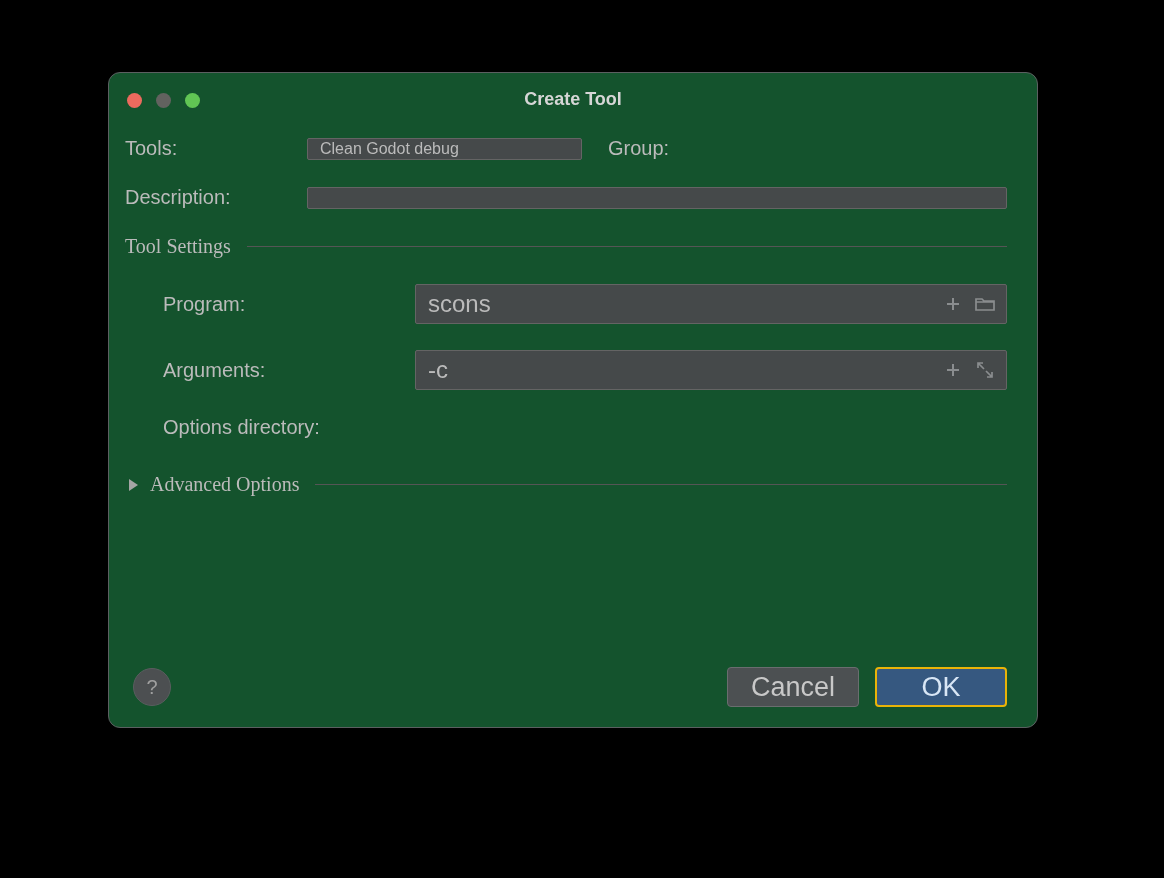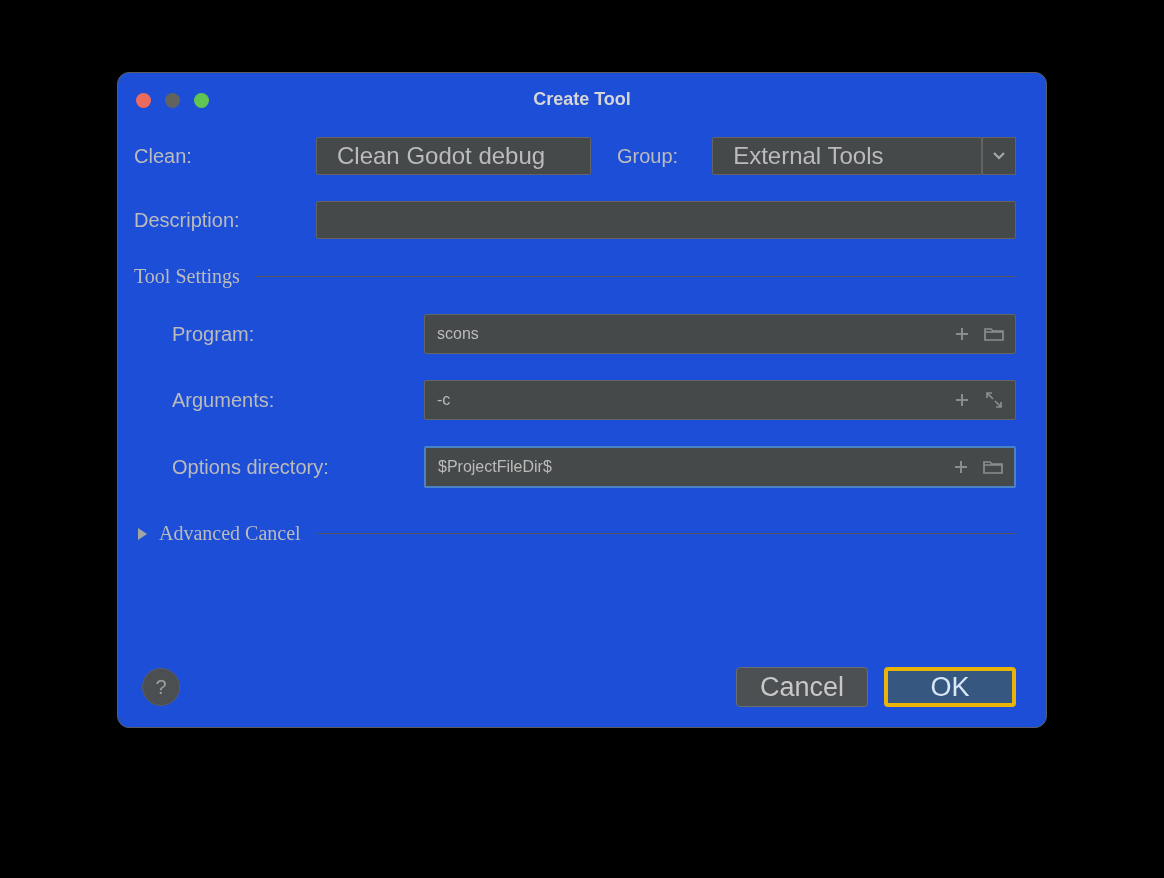--- a/index.html
+++ b/index.html
@@ -7,25 +7,25 @@
     padding: 0;
     width: 1164px;
     height: 878px;
     background: #000;
     font-family: -apple-system, "Helvetica Neue", Arial, sans-serif;
     -webkit-font-smoothing: antialiased;
   }
 
   .dialog {
     position: absolute;
-    left: 117px;
+    left: 108px;
     top: 72px;
     width: 930px;
     height: 656px;
-    background: #1d4ed8;
+    background: #14532d;
     border: 1px solid #5c5f61;
     border-radius: 12px;
     box-shadow: 0 20px 60px rgba(0,0,0,0.6);
     color: #bbbbbb;
     box-sizing: border-box;
   }
 
   .titlebar {
     position: relative;
     height: 36px;
@@ -66,23 +66,23 @@
 
   .label {
     font-size: 20px;
     color: #bbbbbb;
   }
 
   input.textfield, .select {
     background: #45494a;
     border: 1px solid #646464;
     color: #bbbbbb;
-    font-size: 24px;
-    height: 38px;
-    padding: 0 20px;
+    font-size: 16px;
+    height: 22px;
+    padding: 0 12px;
     box-sizing: border-box;
     border-radius: 2px;
     outline: none;
   }
 
   
   #row1 .label:first-child { width: 182px; }
   #name-input { width: 275px; }
   #row1 .group-label { margin-left: 26px; margin-right: 34px; }
 
@@ -161,21 +161,21 @@
   .field-with-icons.focused {
     border: 2px solid #4a84c4;
     height: 42px;
   }
   .field-with-icons input {
     flex: 1;
     background: transparent;
     border: none;
     outline: none;
     color: #bbbbbb;
-    font-size: 16px;
+    font-size: 24px;
     padding: 0 12px;
     height: 100%;
   }
   .field-icons {
     display: flex;
     align-items: center;
     gap: 10px;
     padding-right: 10px;
     color: #8a8d8f;
   }
@@ -224,52 +224,44 @@
     cursor: pointer;
     box-sizing: border-box;
   }
   .btn.cancel {
     background: #4c5052;
     border: 1px solid #6a6d6f;
     color: #c8c8c8;
   }
   .btn.ok {
     background: #365880;
-    border: 4px solid #eab308;
+    border: 2px solid #eab308;
     color: #d8e6f5;
   }
 </style>
 </head>
 <body>
 
 <div class="dialog">
 
   <div class="titlebar">
     <div class="traffic-lights">
       <div class="tl red"></div>
       <div class="tl gray"></div>
       <div class="tl green"></div>
     </div>
     <div class="title">Create Tool</div>
   </div>
 
   <div class="content">
 
     <div class="row" id="row1">
-      <span class="label">Clean:</span>
+      <span class="label">Tools:</span>
       <input id="name-input" class="textfield" type="text" value="Clean Godot debug" style="">
       <span class="label group-label">Group:</span>
-      <div class="select-wrap">
-        <div class="select">External Tools</div>
-        <div class="select-caret">
-          <svg width="12" height="8" viewBox="0 0 12 8">
-              <path d="M1 1 L6 6 L11 1" stroke="#a7aaac" stroke-width="2" fill="none"></path>
-            </svg>
-        </div>
-      </div>
     </div>
 
     <div class="row" id="row2">
       <span class="label">Description:</span>
       <input id="desc-input" class="textfield" type="text" value="" style="">
     </div>
 
     <div class="section-header">
       <span class="sh-label">Tool Settings</span>
       <div class="line"></div>
@@ -308,40 +300,25 @@
             <svg width="18" height="18" viewBox="0 0 18 18">
               <path d="M2 7V2h5M16 11v5h-5M2 2l6 6M16 16l-6-6" stroke="#8a8d8f" stroke-width="1.7" fill="none"></path>
             </svg>
           </span>
         </div>
       </div>
     </div>
 
     <div class="tool-row">
       <span class="label">Options directory:</span>
-      <div class="field-with-icons focused">
-        <input type="text" value="$ProjectFileDir$" style="">
-        <div class="field-icons">
-          <span class="ico">
-            <svg width="16" height="16" viewBox="0 0 16 16">
-                <path d="M8 2v12M2 8h12" stroke="#8a8d8f" stroke-width="2"></path>
-              </svg>
-          </span>
-          <span class="ico">
-            <svg width="20" height="16" viewBox="0 0 20 16">
-                <path d="M1 3h6l2 2h10v9H1z M1 6h18" fill="none" stroke="#8a8d8f" stroke-width="1.7"></path>
-              </svg>
-          </span>
-        </div>
-      </div>
     </div>
 
     <div class="section-header" style="margin-top:34px">
       <span class="disclosure"></span>
-      <span class="sh-label">Advanced Cancel</span>
+      <span class="sh-label">Advanced Options</span>
       <div class="line"></div>
     </div>
 
   </div>
 
   <div class="footer">
     <div class="help-btn">?</div>
     <div class="footer-spacer"></div>
     <div class="btn cancel">Cancel</div>
     <div class="btn ok">OK</div>

